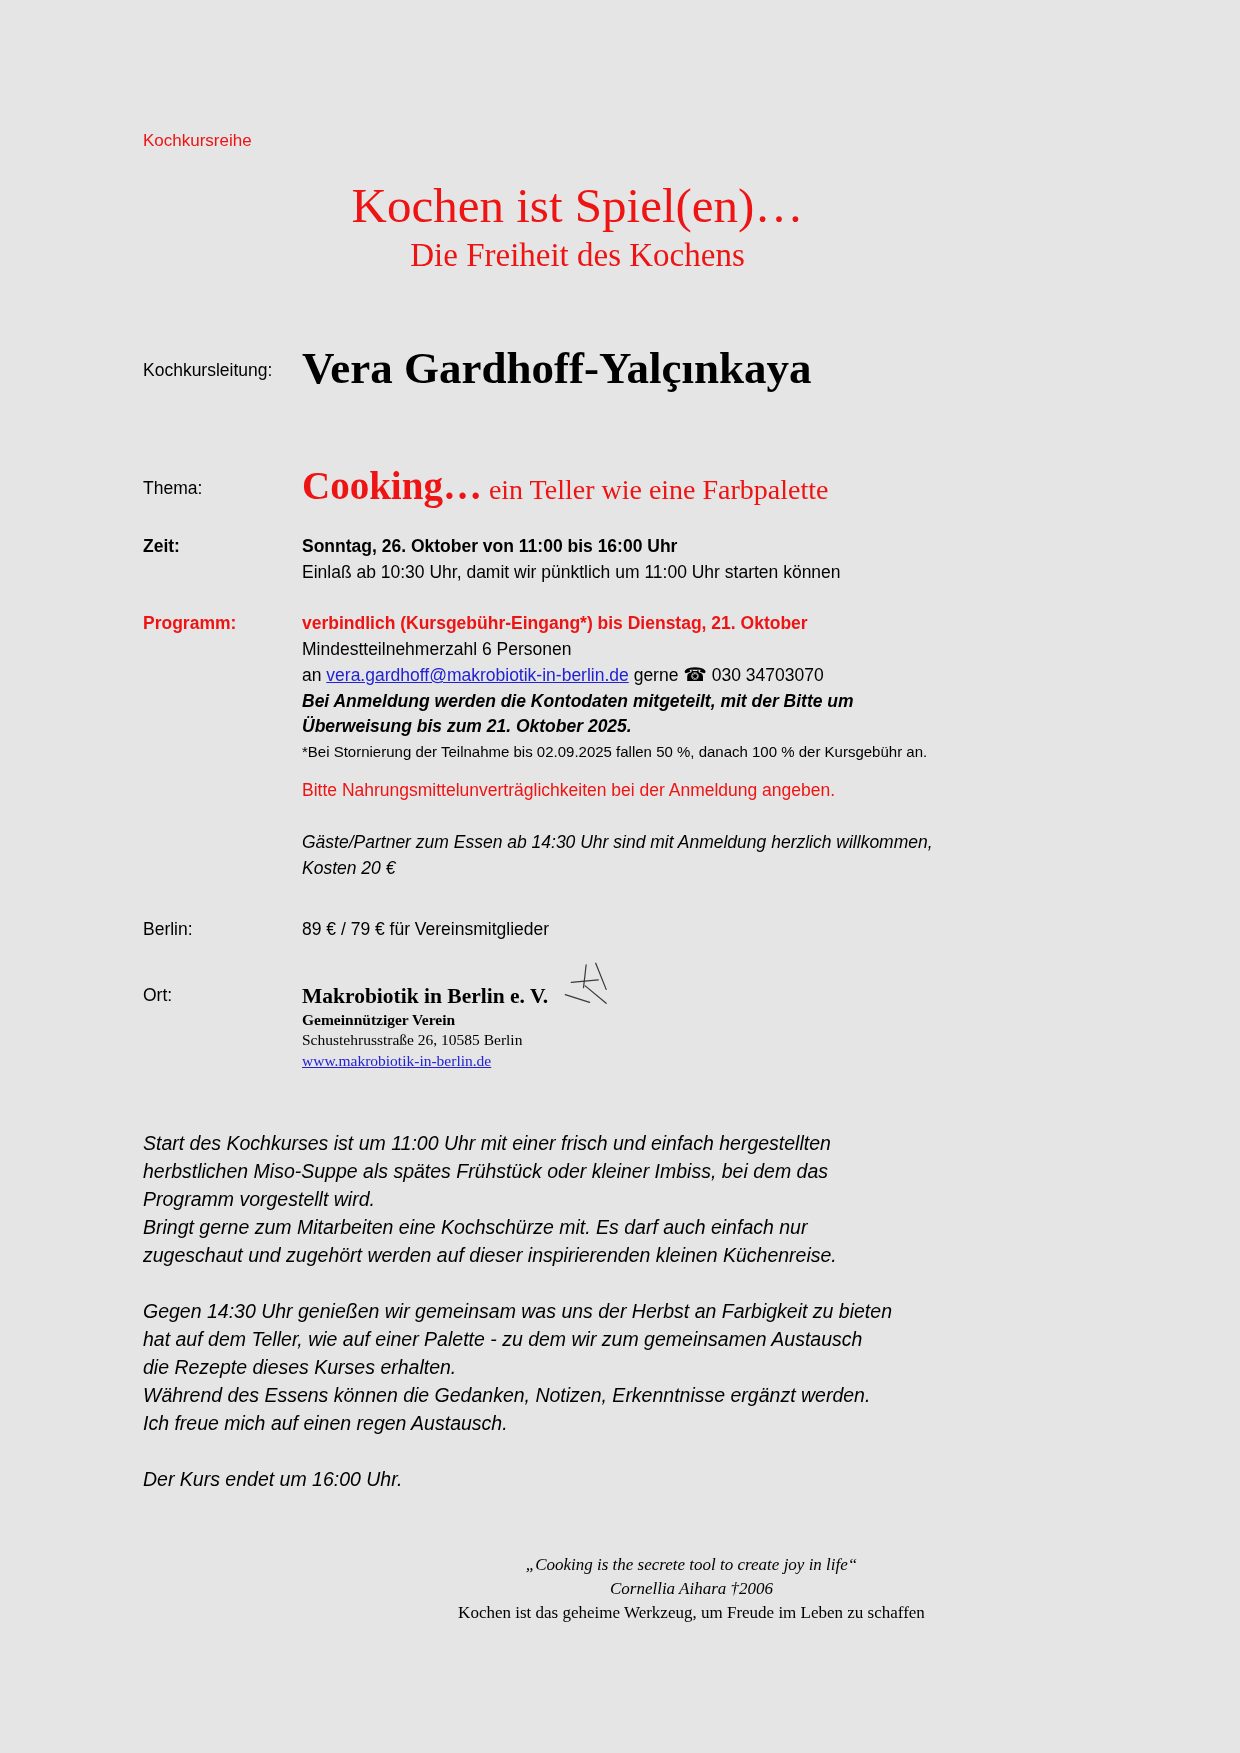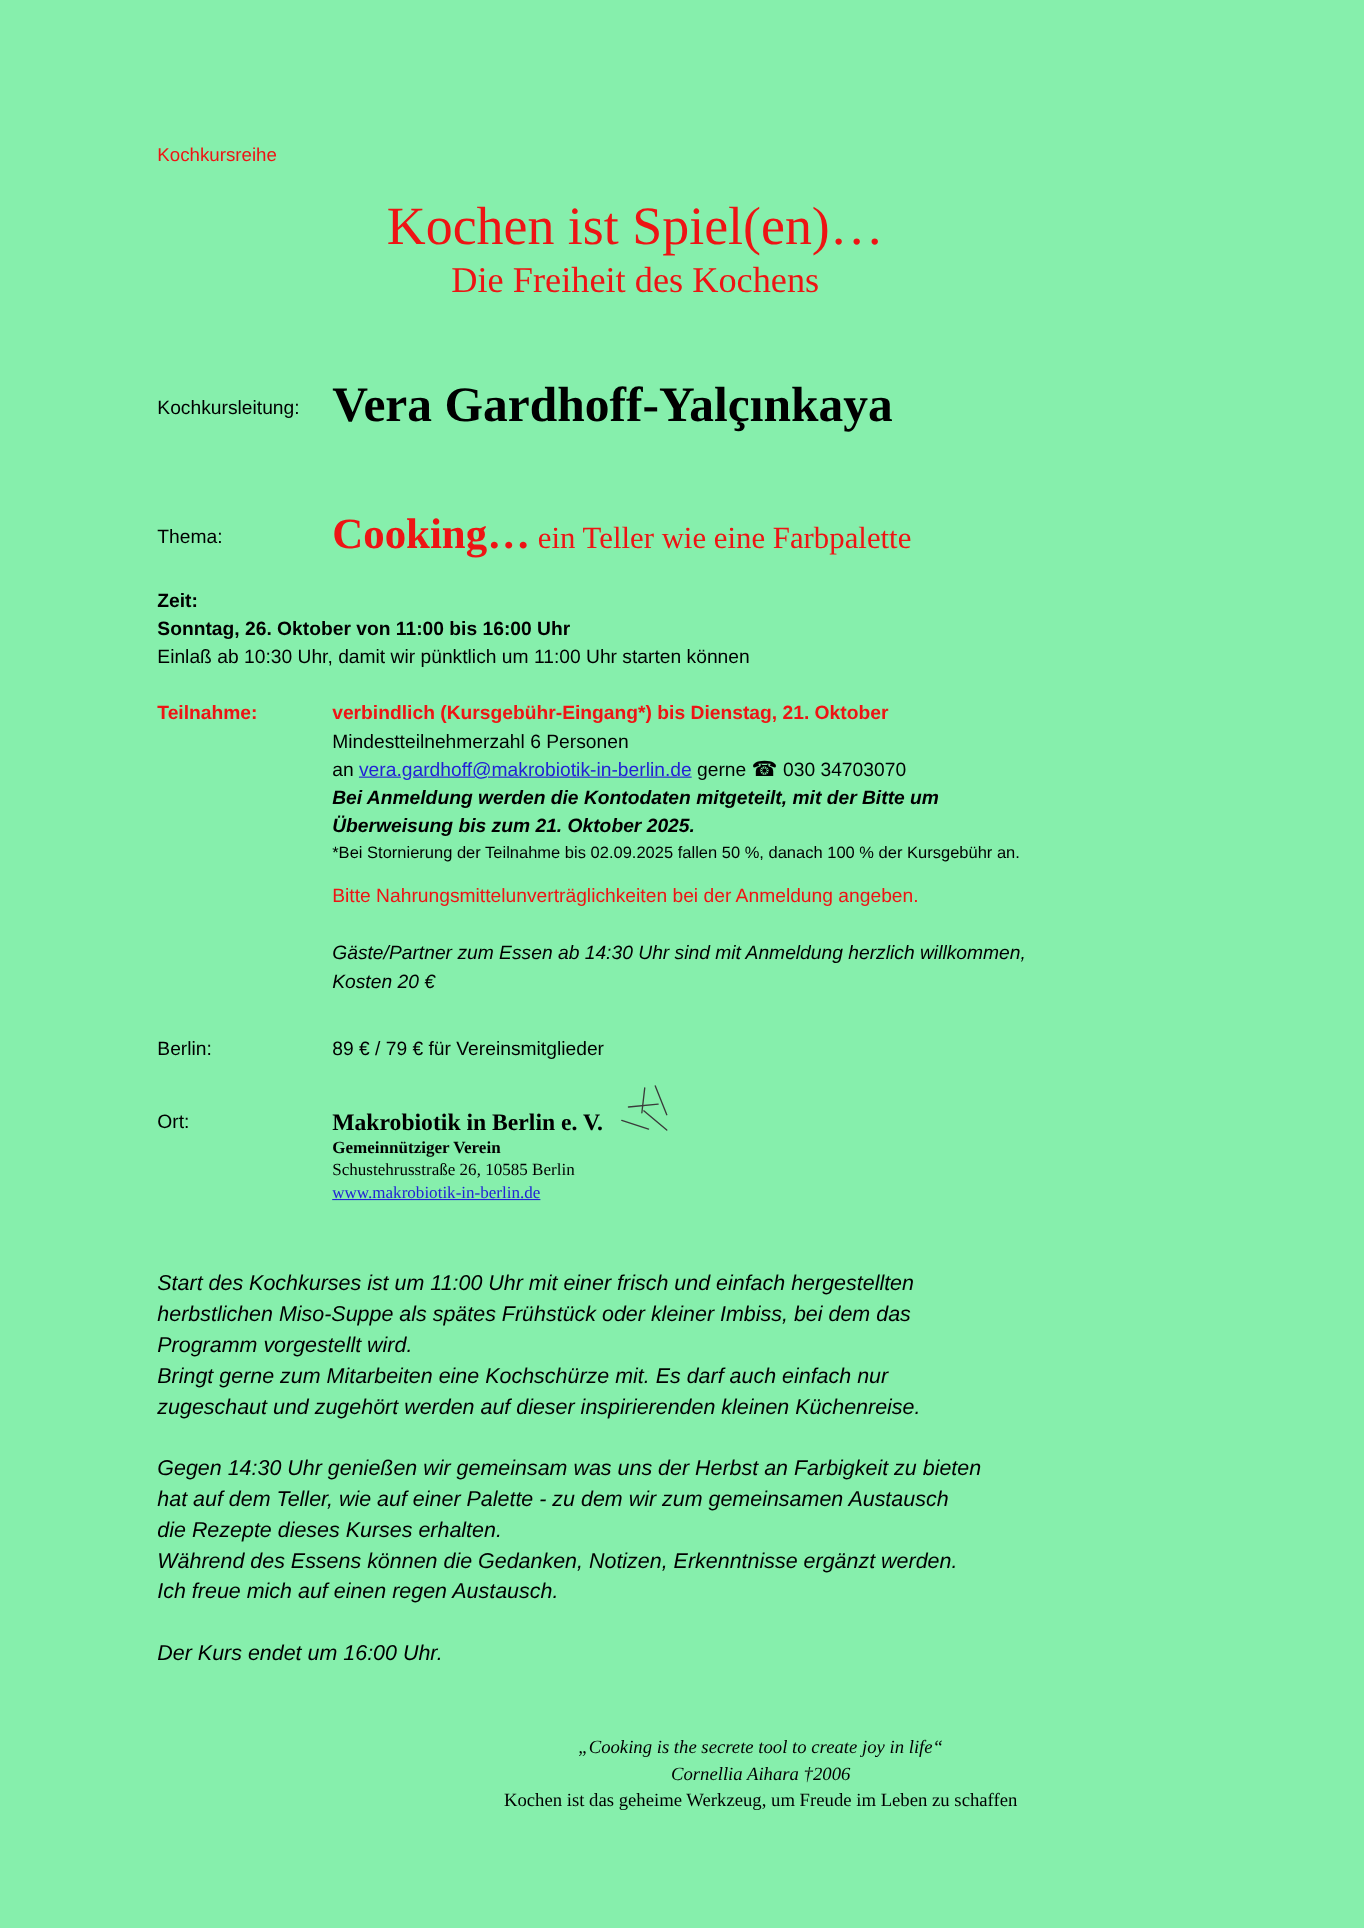--- a/index.html
+++ b/index.html
@@ -1,20 +1,20 @@
 <!DOCTYPE html>
 <html lang="de"><head>
 <meta charset="utf-8">
 <style>
   html,body{margin:0;padding:0;background:#fff;}
   .page{
     position:relative;
     width:1240px;
     height:1753px;
-    background:#86efac;
+    background:#e5e5e5;
     color:#000;
     font-family:"Liberation Sans", sans-serif;
     overflow:hidden;
     box-sizing:border-box;
     padding:131px 0 0 143px;
   }
   .red{color:#ee1414;}
   .multiline{white-space:pre-line;font-style:italic;}
 
   .series{font-size:17px;line-height:20px;}
@@ -44,21 +44,21 @@
   .thema-value{margin-top:-12px;}
   .thema-highlight{
     font-family:"Liberation Serif", serif;
     font-weight:700;font-size:39px;line-height:44px;
   }
   .thema-rest{
     font-family:"Liberation Serif", serif;
     font-size:28px;
   }
 
-  .row-zeit{margin-top:26px;flex-direction:column;}
+  .row-zeit{margin-top:26px;}
   .bold{font-weight:700;}
 
   .row-anmeldung{margin-top:26px;}
   .cancel-note{font-size:15px;line-height:24px;}
   .allergy-note{margin-top:14px;}
   .guests{margin-top:27px;}
 
   .row-kosten{margin-top:36px;}
 
   .row-ort{margin-top:40px;}
@@ -120,21 +120,21 @@
 
   <div class="row row-zeit">
     <div class="row-label bold">Zeit:</div>
     <div class="row-value">
       <div class="bold">Sonntag, 26. Oktober von 11:00 bis 16:00 Uhr</div>
       <div>Einlaß ab 10:30 Uhr, damit wir pünktlich um 11:00 Uhr starten können</div>
     </div>
   </div>
 
   <div class="row row-anmeldung">
-    <div class="row-label bold red">Teilnahme:</div>
+    <div class="row-label bold red">Programm:</div>
     <div class="row-value">
       <div class="bold red">verbindlich (Kursgebühr-Eingang*) bis Dienstag, 21. Oktober</div>
       <div>Mindestteilnehmerzahl 6 Personen</div>
       <div>
         <span>an </span><a class="link">vera.gardhoff@makrobiotik-in-berlin.de</a><span> gerne </span><span class="phone-glyph">☎</span><span> 030 34703070</span>
       </div>
       <div class="bold multiline">Bei Anmeldung werden die Kontodaten mitgeteilt, mit der Bitte um
 Überweisung bis zum 21. Oktober 2025.</div>
       <div class="cancel-note">*Bei Stornierung der Teilnahme bis 02.09.2025 fallen 50 %, danach 100 % der Kursgebühr an.</div>
       <div class="allergy-note red">Bitte Nahrungsmittelunverträglichkeiten bei der Anmeldung angeben.</div>

